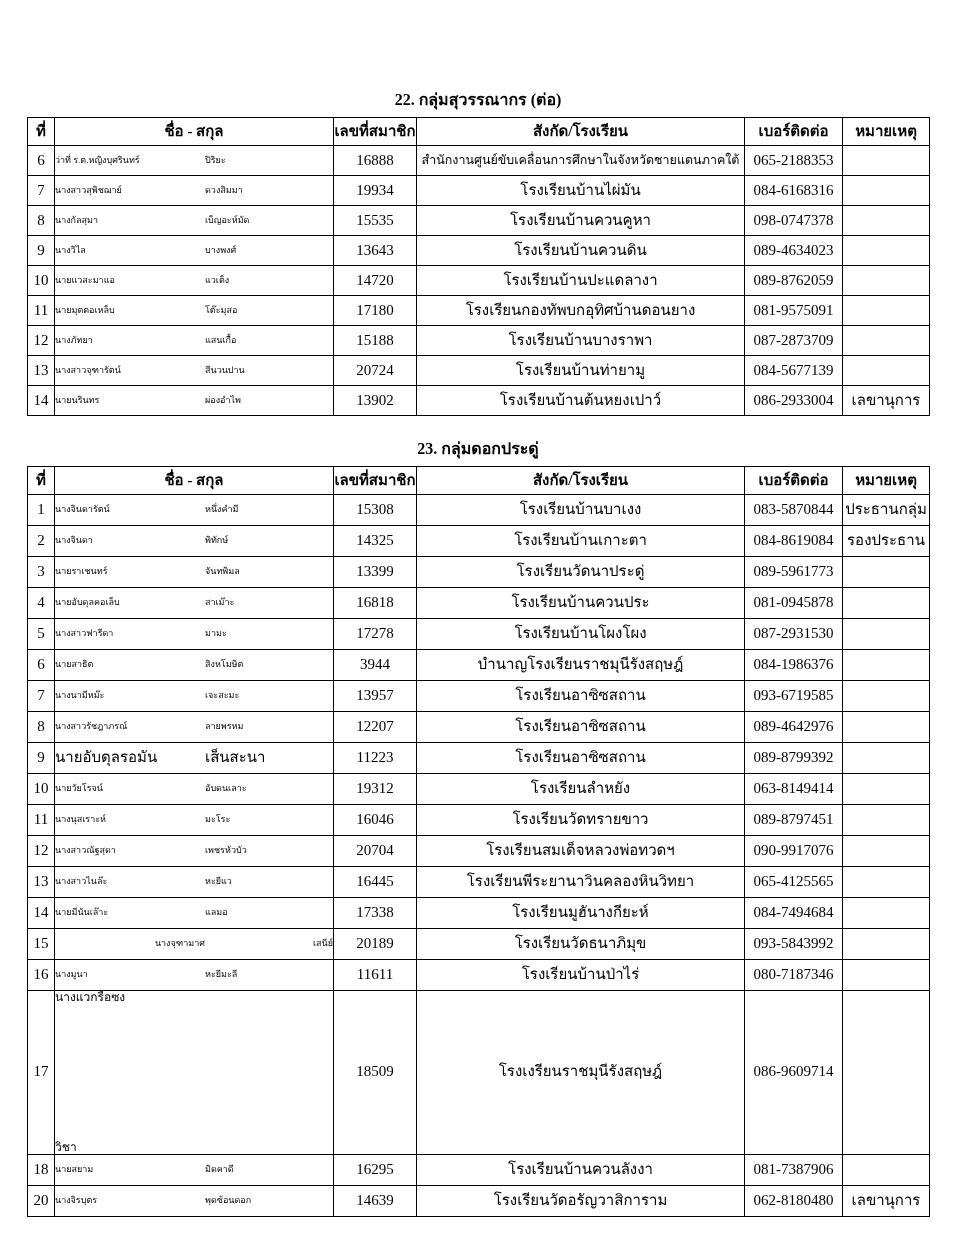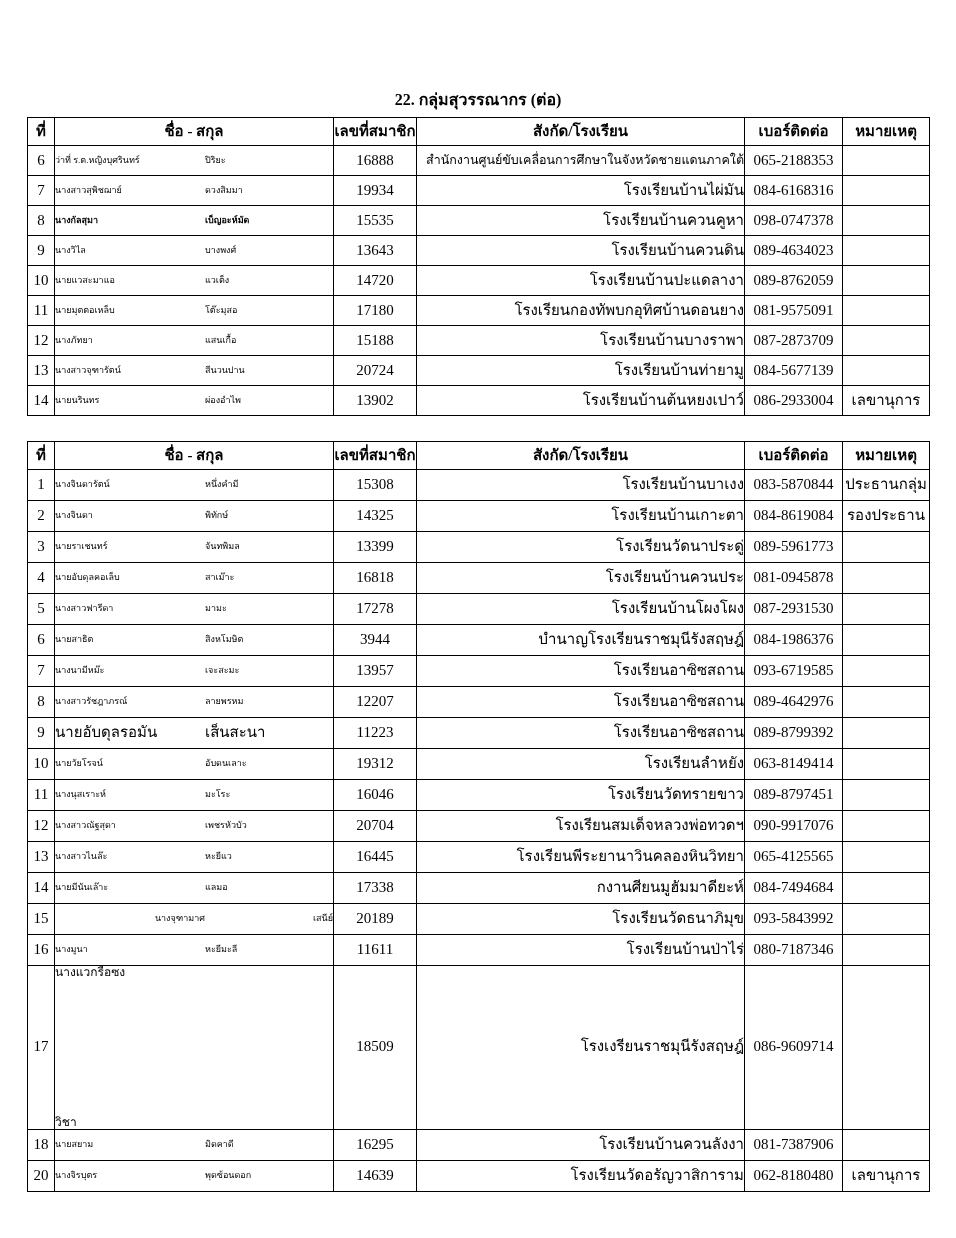--- a/index.html
+++ b/index.html
@@ -92,21 +92,21 @@
   .fname {
     flex: 0 0 150px;
     overflow: visible;
     white-space: nowrap;
   }
   .lname {
     flex: 1 1 auto;
     white-space: nowrap;
   }
   td.member { text-align: center; }
-  td.school { text-align: right; padding: 0 3px; white-space: nowrap; }
+  td.school { text-align: center; padding: 0 3px; white-space: nowrap; }
   td.phone  { text-align: center; font-size: 14.5px; }
   td.note   { text-align: center; font-weight: bold; font-size: 14.5px; }
 
   
   th.h-no { font-size: 15px; }
   th.h-member { font-size: 14.5px; }
   th.h-phone { font-size: 14.5px; }
 </style>
 </head>
 <body>
@@ -158,21 +158,21 @@
               </span>
             </td>
             <td class="member">19934</td>
             <td class="school">โรงเรียนบ้านไผ่มัน</td>
             <td class="phone">084-6168316</td>
             <td class="note"></td>
           </tr>
           <tr>
             <td class="no">8</td>
             <td class="name">
-              <span class="name-inner" style="font-size: 9px; font-weight: bold;">
+              <span class="name-inner" style="font-size: 9px;">
                 <span class="fname">นางกัลสุมา</span>
                 <span class="lname">เบ็ญอะห์มัด</span>
               </span>
             </td>
             <td class="member">15535</td>
             <td class="school">โรงเรียนบ้านควนคูหา</td>
             <td class="phone">098-0747378</td>
             <td class="note"></td>
           </tr>
           <tr>
@@ -251,20 +251,21 @@
             <td class="member">13902</td>
             <td class="school">โรงเรียนบ้านต้นหยงเปาว์</td>
             <td class="phone">086-2933004</td>
             <td class="note">เลขานุการ</td>
           </tr>
         </tbody>
     </table>
   </div>
 
   <div class="section section-2">
+    <div class="section-title">23. กลุ่มดอกประดู่</div>
 
     <table class="roster">
       <colgroup>
         <col class="c-no">
           <col class="c-name">
           <col class="c-member">
         <col class="c-school">
           <col class="c-phone">
           <col class="c-note">
       </colgroup>
@@ -450,21 +451,21 @@
           </tr>
           <tr>
             <td class="no">14</td>
             <td class="name">
               <span class="name-inner" style="font-size: 9px;">
                 <span class="fname">นายมีนันเล๊าะ</span>
                 <span class="lname">แลมอ</span>
               </span>
             </td>
             <td class="member">17338</td>
-            <td class="school">กงานศียนมูฮัมมาดียะห์</td>
+            <td class="school">โรงเรียนมูฮันางกียะห์</td>
             <td class="phone">084-7494684</td>
             <td class="note"></td>
           </tr>
           <tr>
             <td class="no">15</td>
             <td class="name">
               <span class="name-inner" style="font-size: 9px; text-align: right;">
                 <span class="fname">นางจุฑามาศ</span>
                 <span class="lname">เสนีย์</span>
               </span>

